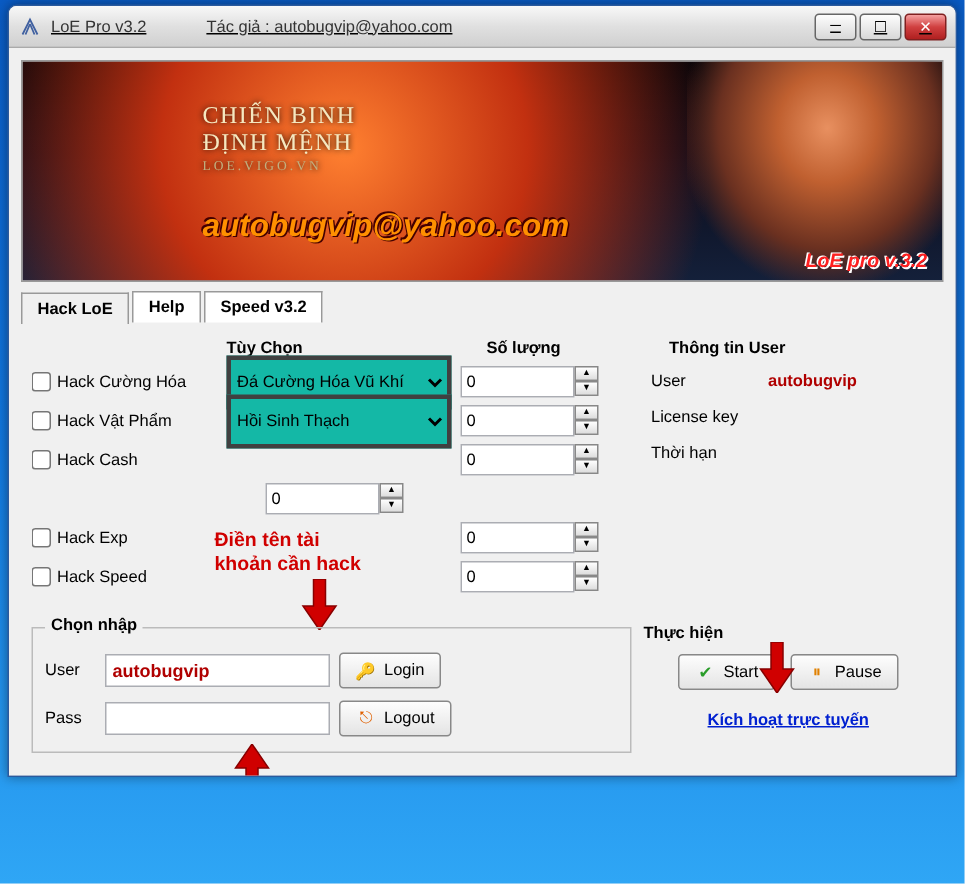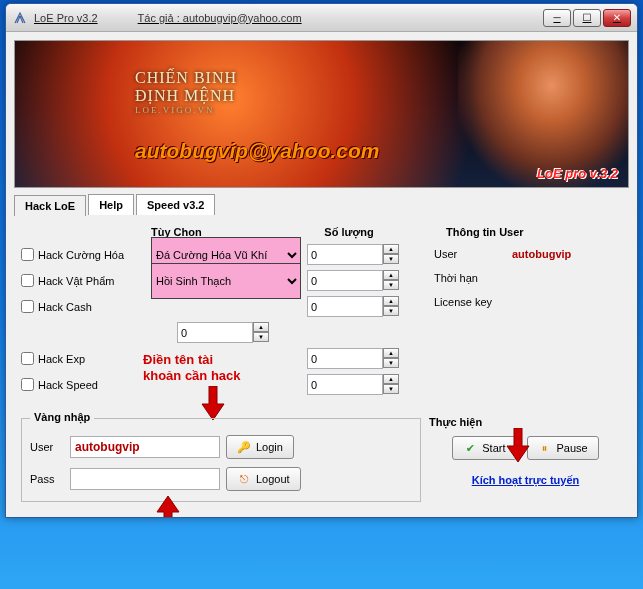--- a/index.html
+++ b/index.html
@@ -42,21 +42,21 @@
 .grid { display: flex; gap: 8px; }
 .leftcol { width: 400px; }
 .rightcol { flex: 1; }
 .headers { display: flex; font-weight: bold; margin-bottom: 6px; }
 .headers .h1 { width: 130px; }
 .headers .h2 { width: 150px; text-align: left; }
 .headers .h3 { width: 96px; text-align: center; }
 .row { display: flex; align-items: center; margin-bottom: 5px; height: 21px; }
 .row .chk { width: 130px; display: flex; align-items: flex-end; gap: 4px; }
 .row .chk input { margin: 0; }
-.row select { width: 150px; height: 36px; border: 1px solid #404040; background: #f9a8d4;
+.row select { width: 150px; height: 36px; border: 3px solid #404040; background: #14b8a6;
   font-size: 11px; }
 .sel-placeholder { width: 150px; }
 .spin { display: flex; width: 96px; margin-left: 6px; }
 .spin input { width: 76px; height: 21px; border: 1px solid #abadb3; padding: 0 3px;
   font-size: 11px; }
 .spin .arrows { width: 16px; display: flex; flex-direction: column; }
 .spin .arrows div { height: 10px; border: 1px solid #888;
   background: linear-gradient(180deg,#fff,#ddd); font-size: 6px;
   display: flex; align-items: center; justify-content: center; cursor: pointer; }
 .anno-red { color: #d00000; font-weight: bold; font-size: 13px; position: absolute; text-align: left; line-height: 1.2; }
@@ -212,25 +212,25 @@
           </div>
         </div>
 
         <div class="rightcol userinfo">
           <div class="hd">Thông tin User</div>
           <div class="urow">
               <span class="k">User</span>
               <span class="v">autobugvip</span>
             </div>
           <div class="urow">
+              <span class="k">License key</span>
+              <span class="v"></span>
+            </div>
+          <div class="urow">
               <span class="k">Thời hạn</span>
-              <span class="v"></span>
-            </div>
-          <div class="urow">
-              <span class="k">License key</span>
               <span class="v"></span>
             </div>
         </div>
       </div>
 
       <div class="anno-red" style="left:128px; top:136px; white-space:pre;">Điền tên tài
 khoản cần hack</div>
       <div class="arrow-down" style="left:185px; top:170px;">
         <svg width="26" height="34">
             <path d="M9 0 H17 V18 H24 L13 34 L2 18 H9 Z"></path>
@@ -238,21 +238,21 @@
       </div>
       <div class="arrow-down" style="left:490px; top:212px;">
         <svg width="26" height="34">
             <path d="M9 0 H17 V18 H24 L13 34 L2 18 H9 Z"></path>
           </svg>
       </div>
 
       <div class="grid" style="margin-top:12px;">
         <div class="leftcol">
           <div class="fieldset">
-            <span class="legend">Vàng nhập</span>
+            <span class="legend">Chọn nhập</span>
             <div class="frow">
               <label>User</label>
               <input type="text" value="autobugvip" style="">
               <button class="btn">
                 <span class="ic">🔑</span>
                 <span>Login</span>
               </button>
             </div>
             <div class="frow">
               <label>Pass</label>

